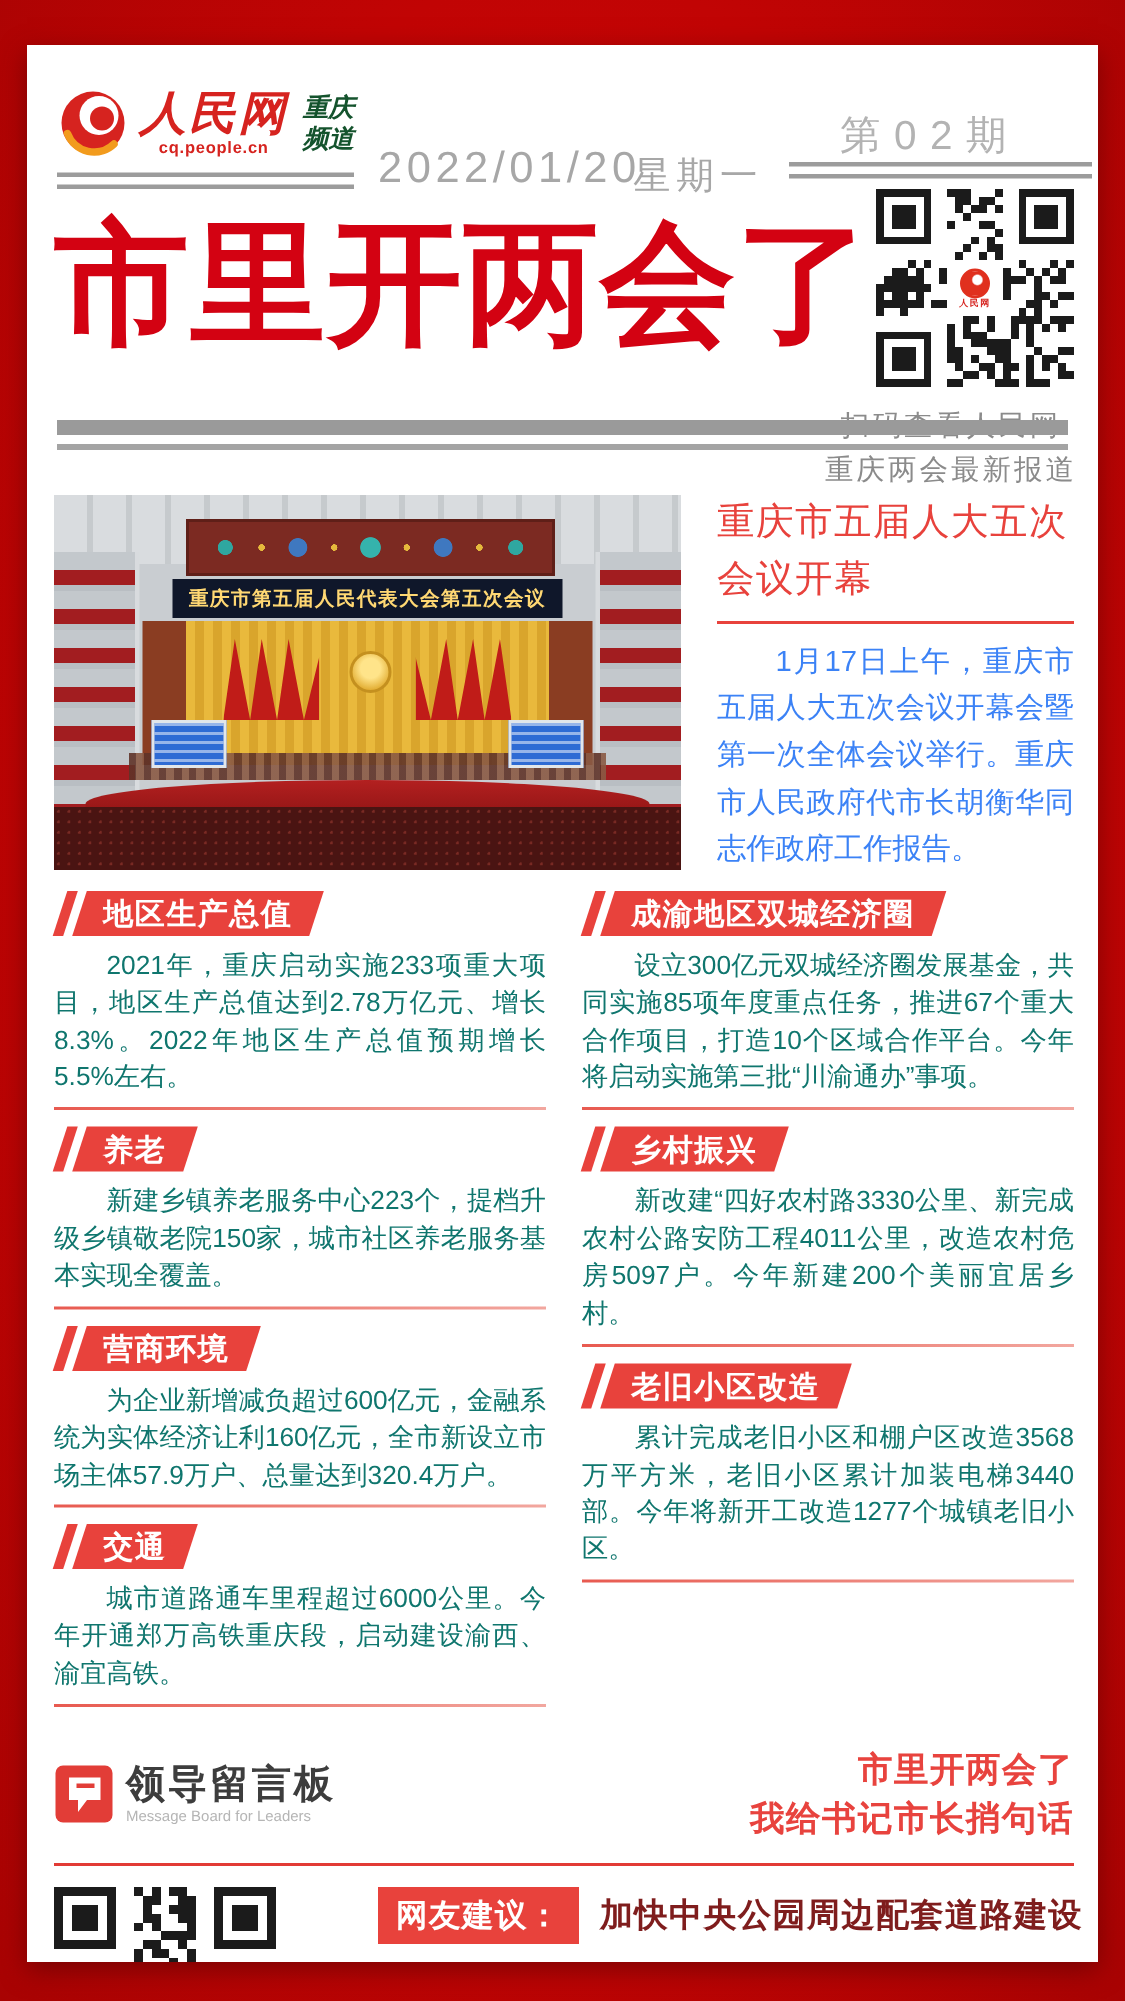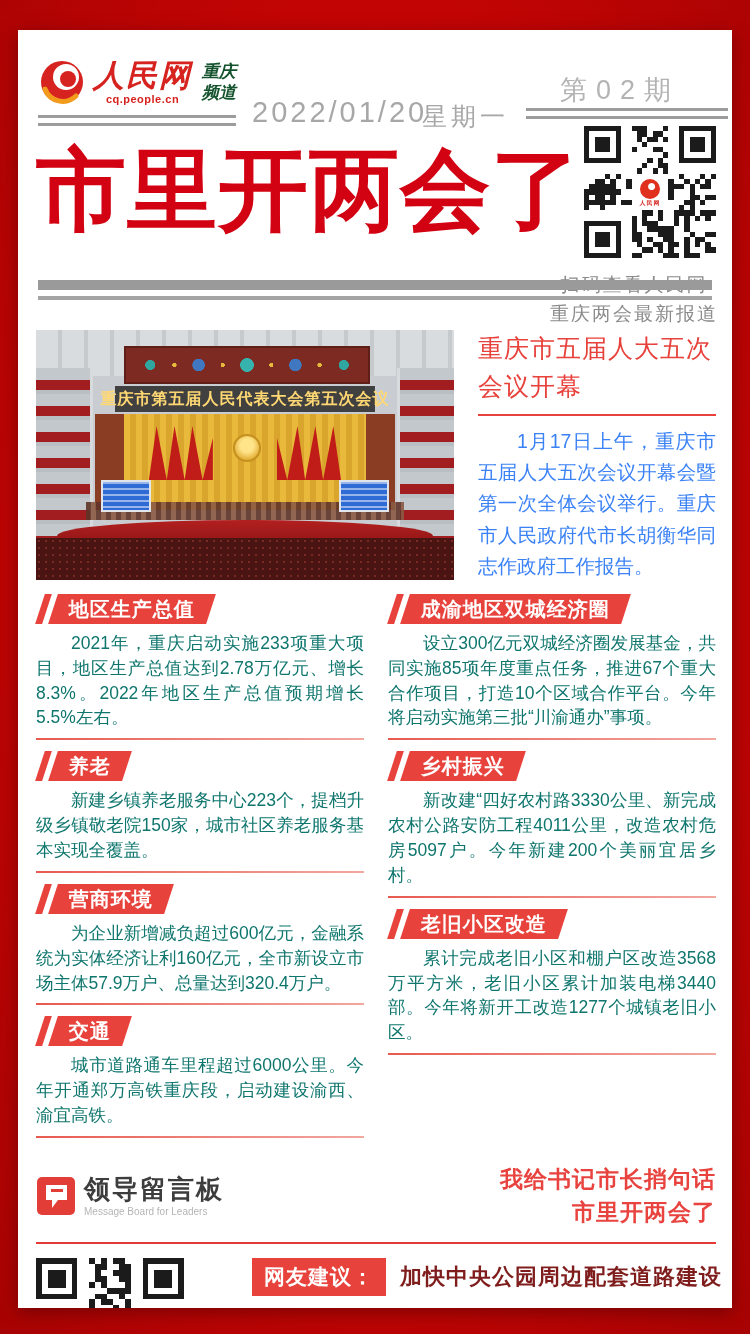--- a/index.html
+++ b/index.html
@@ -56,22 +56,22 @@
     background-image:
       radial-gradient(circle 8px at 10% 50%, #2fa7a0 60%, transparent 65%),
       radial-gradient(circle 10px at 30% 50%, #3f78c0 60%, transparent 65%),
       radial-gradient(circle 11px at 50% 50%, #35b3ac 60%, transparent 65%),
       radial-gradient(circle 10px at 70% 50%, #3f78c0 60%, transparent 65%),
       radial-gradient(circle 8px at 90% 50%, #2fa7a0 60%, transparent 65%),
       radial-gradient(circle 3px at 20% 50%, #e5b93c 70%, transparent 75%),
       radial-gradient(circle 3px at 40% 50%, #e5b93c 70%, transparent 75%),
       radial-gradient(circle 3px at 60% 50%, #e5b93c 70%, transparent 75%),
       radial-gradient(circle 3px at 80% 50%, #e5b93c 70%, transparent 75%);}
-  .ph-banner{position:absolute;left:19%;width:62%;top:56px;height:26px;background:#404040;
-    color:#ffd873;font-size:16px;font-weight:bold;letter-spacing:1px;
+  .ph-banner{position:absolute;left:19%;width:62%;top:56px;height:26px;background:#0f172a;
+    color:#ffd873;font-size:13px;font-weight:bold;letter-spacing:1px;
     display:flex;align-items:center;justify-content:center;white-space:nowrap;}
   .ph-drape-l,.ph-drape-r{position:absolute;top:84px;height:96px;width:7%;background:#8a3d22;}
   .ph-drape-l{left:14%;} .ph-drape-r{right:14%;}
   .ph-curtain{position:absolute;left:21%;width:58%;top:84px;height:96px;
     background:repeating-linear-gradient(90deg,#e9b93c 0 6px,#d9a52c 6px 12px);}
   .ph-flags-l,.ph-flags-r{position:absolute;top:96px;width:64px;height:54px;background:#c01c18;
     clip-path:polygon(0 100%,12% 0,28% 100%,40% 0,56% 100%,68% 0,84% 100%,100% 22%,100% 100%);}
   .ph-flags-l{left:27%;} .ph-flags-r{right:27%;transform:scaleX(-1);}
   .ph-emblem{position:absolute;left:50%;top:104px;width:24px;height:24px;margin-left:-12px;border-radius:50%;
     background:radial-gradient(circle at 50% 40%, #ffe48a 0 35%, #e0a92c 80%);border:2px solid #c4901f;}
@@ -440,22 +440,22 @@
               <path d="M10 9 h21 v15 h-9 l-6 8 v-8 h-6 z" fill="#fff"></path>
               <rect x="15" y="13" width="12" height="3" fill="#e23d37"></rect>
             </svg>
           </span>
           <span class="board-text">
             <span class="board-name">领导留言板</span>
             <span class="board-sub">Message Board for Leaders</span>
           </span>
         </div>
         <div class="slogan">
+          <div>市里开两会了</div>
           <div>我给书记市长捎句话</div>
-          <div>市里开两会了</div>
         </div>
       </div>
 
       <div class="red-hr"></div>
 
       <div class="suggest-row">
         <div class="qr qr-bottom">
             <svg viewBox="0 0 25 25" shape-rendering="crispEdges" fill="#1b1b1b" style="width:100%;height:100%;display:block">
               <rect x="0" y="0" width="7" height="7"></rect>
               <rect x="1" y="1" width="5" height="5" fill="#fff"></rect>

